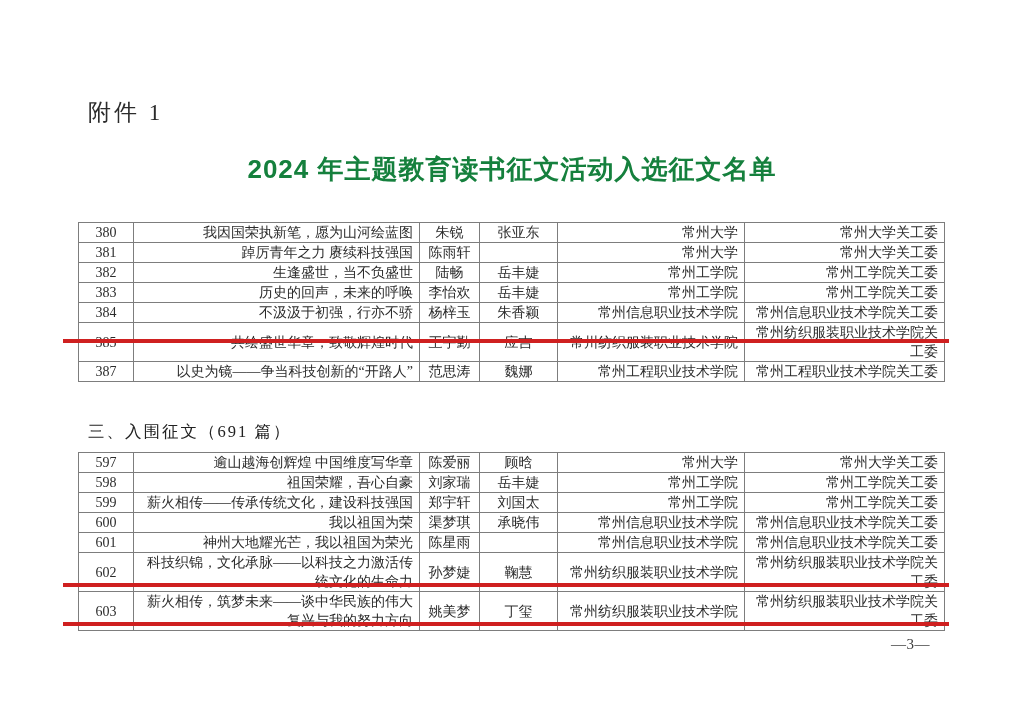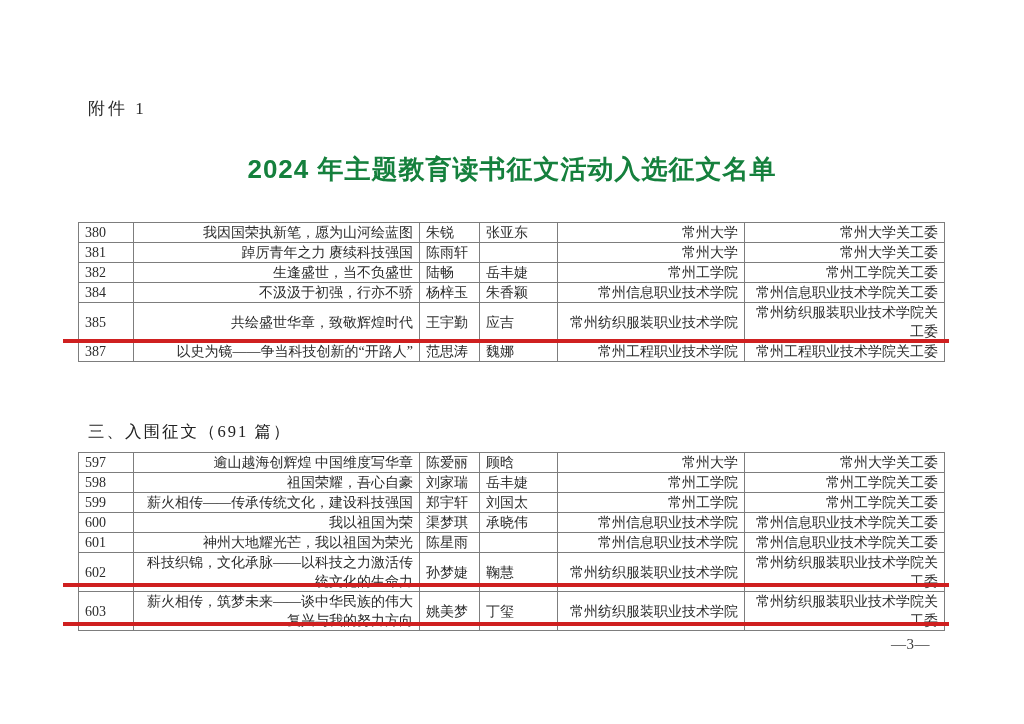--- a/index.html
+++ b/index.html
@@ -8,21 +8,21 @@
     background:#ffffff;
     font-family:"Liberation Serif","DejaVu Serif",serif;
     position:relative;
     overflow:hidden;
   }
   #page {
     position:relative; width:1024px; height:724px; background:#ffffff;
   }
   .attachment {
     position:absolute; left:88px; top:97px;
-    font-size:17px; color:#2b2b2b; letter-spacing:3px;
+    font-size:23px; color:#2b2b2b; letter-spacing:3px;
   }
   .doc-title {
     position:absolute; left:0; top:152px; width:1024px;
     text-align:center;
     font-family:"Liberation Sans","DejaVu Sans",sans-serif;
     font-weight:bold; font-size:26px; color:#15803d; letter-spacing:1px;
   }
   .section-heading {
     position:absolute; left:88px;
     font-size:16.5px; color:#222; letter-spacing:2px;
@@ -35,21 +35,21 @@
     width:866px; background:transparent;
   }
   #table1 { top:222px; }
   #table2 { top:452px; }
   table.essay-table td {
     border:1px solid #7d7d7d;
     font-family:"Liberation Serif","DejaVu Serif",serif;
     font-size:14px; line-height:19px; color:#2b2b2b;
     padding:0 6px; overflow:hidden; vertical-align:middle;
   }
-  td.c0, td.c2, td.c3 { }
+  td.c0, td.c2, td.c3 { text-align:center; }
   td.c1, td.c4, td.c5 { text-align:right; }
   .red-line {
     position:absolute; left:63px; width:886px; height:4px;
     background:#cf2020;
   }
   #red-underline-385 { top:339px; }
   #red-box-603-top   { top:583px; }
   #red-box-603-bottom{ top:622px; }
   .page-number {
     position:absolute; left:891px; top:636px;
@@ -94,20 +94,28 @@
         </tr>
         <tr>
           <td class="c0">382</td>
           <td class="c1">生逢盛世，当不负盛世</td>
           <td class="c2">陆畅</td>
           <td class="c3">岳丰婕</td>
           <td class="c4">常州工学院</td>
           <td class="c5">常州工学院关工委</td>
         </tr>
         <tr>
+          <td class="c0">383</td>
+          <td class="c1">历史的回声，未来的呼唤</td>
+          <td class="c2">李怡欢</td>
+          <td class="c3">岳丰婕</td>
+          <td class="c4">常州工学院</td>
+          <td class="c5">常州工学院关工委</td>
+        </tr>
+        <tr>
           <td class="c0">384</td>
           <td class="c1">不汲汲于初强，行亦不骄</td>
           <td class="c2">杨梓玉</td>
           <td class="c3">朱香颖</td>
           <td class="c4">常州信息职业技术学院</td>
           <td class="c5">常州信息职业技术学院关工委</td>
         </tr>
         <tr>
           <td class="c0">385</td>
           <td class="c1">共绘盛世华章，致敬辉煌时代</td>

